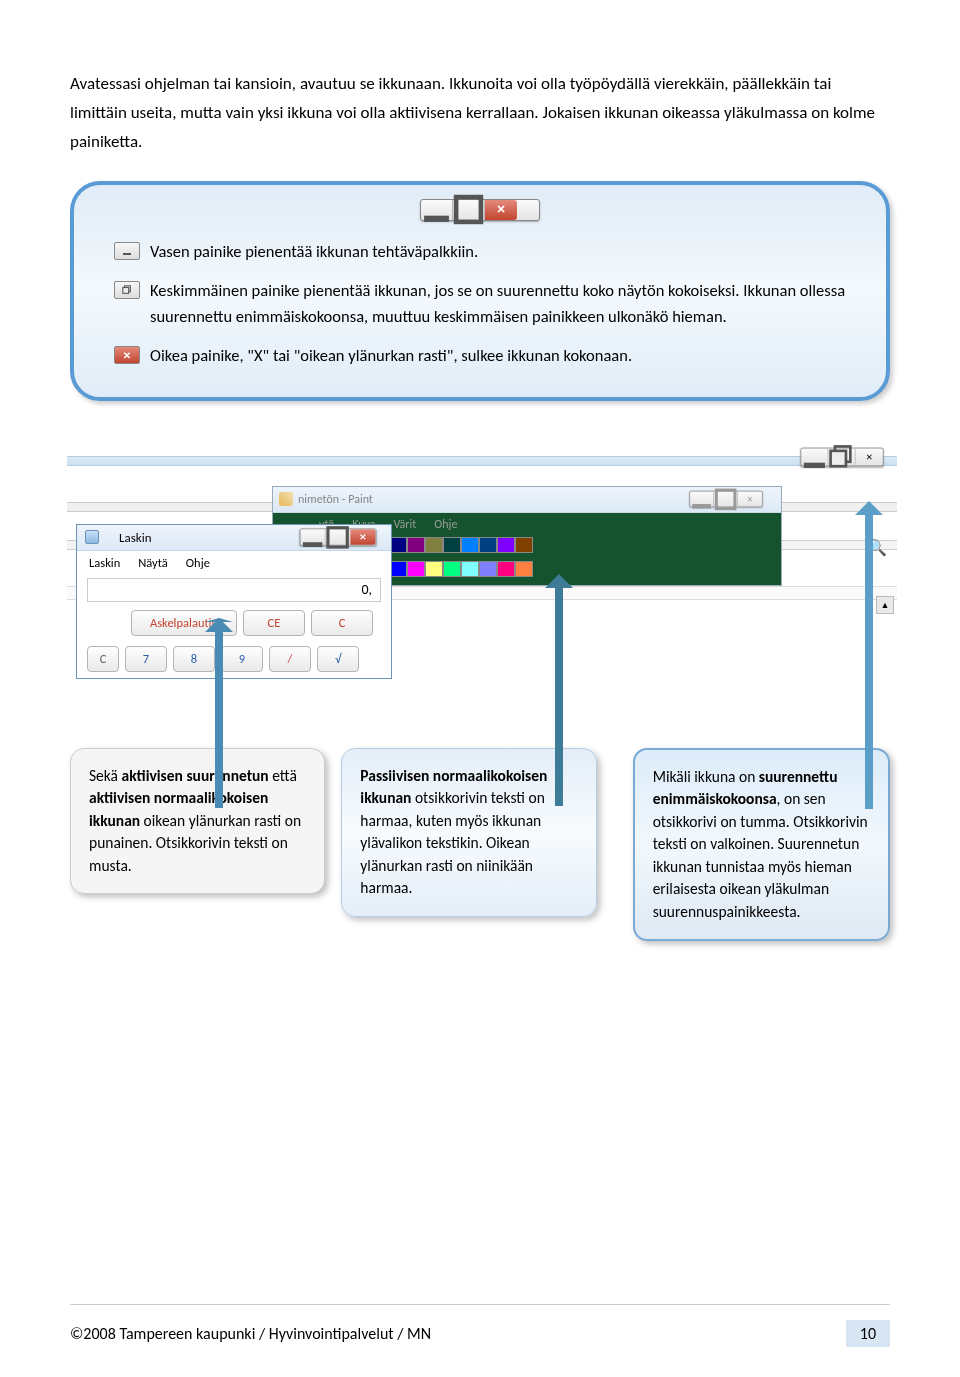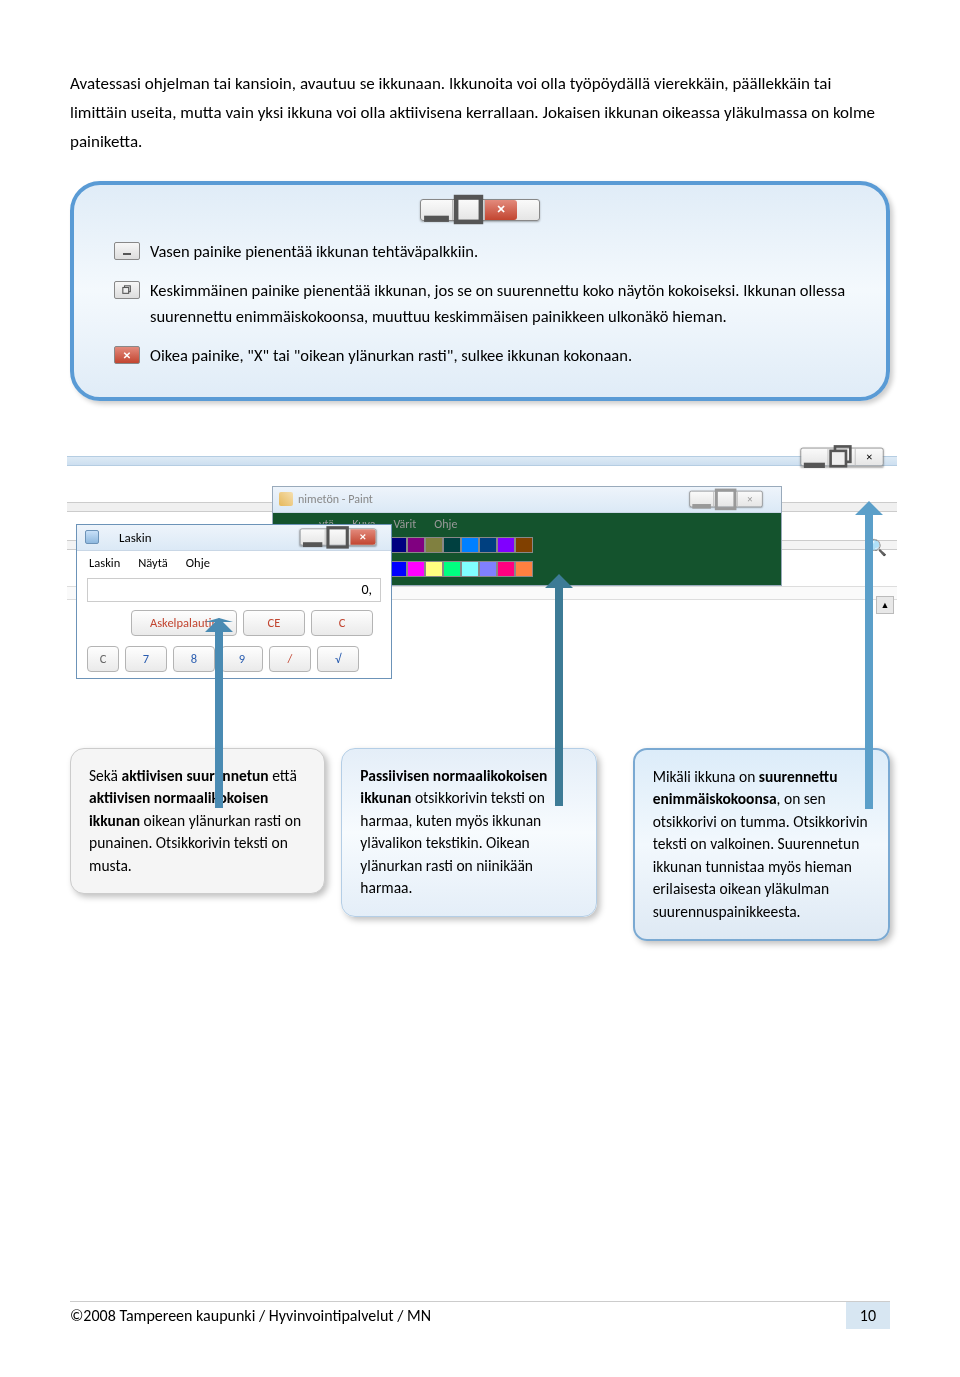--- a/index.html
+++ b/index.html
@@ -62,21 +62,21 @@
   .ar1 { left:134px; top:172px; height:190px;}
   .ar2 { left:474px; top:128px; height:232px;}
   .ar3 { left:784px; top:55px; height:308px;}
 
   .notes { display:flex; gap:16px; align-items:flex-start; }
   .note { flex:1; border-radius:14px; padding:16px 18px; font-size:15.5px; line-height:1.45; box-shadow:3px 3px 6px rgba(0,0,0,.25);}
   .n1 { background:#f5f5f5; border:1px solid #ccc; }
   .n2 { background:linear-gradient(#e4eef8,#f7fbfe 50%,#e4eef8); border:1px solid #b4cee6; }
   .n3 { background:linear-gradient(#dcecf9,#f2f8fd 50%,#dee9f4); border:2px solid #7aa9d2;margin-left:20px; }
 
-  .footer { position:absolute; bottom:48px; left:70px; right:70px; display:flex; justify-content:space-between; align-items:center; font-size:16px; border-top:1px solid #ccc; padding-top:0; }
+  .footer { position:absolute; bottom:30px; left:70px; right:70px; display:flex; justify-content:space-between; align-items:center; font-size:16px; border-top:1px solid #ccc; padding-top:15px; }
   .pgnum { background:#d7e6f2; padding:4px 14px;}
 </style>
 </head>
 <body>
 
 <div class="page">
   <p class="intro">Avatessasi ohjelman tai kansioin, avautuu se ikkunaan. Ikkunoita voi olla työpöydällä vierekkäin, päällekkäin tai limittäin useita, mutta vain yksi ikkuna voi olla aktiivisena kerrallaan. Jokaisen ikkunan oikeassa yläkulmassa on kolme painiketta.</p>
 
   <div class="callout1">
     <div class="triobuttons">

